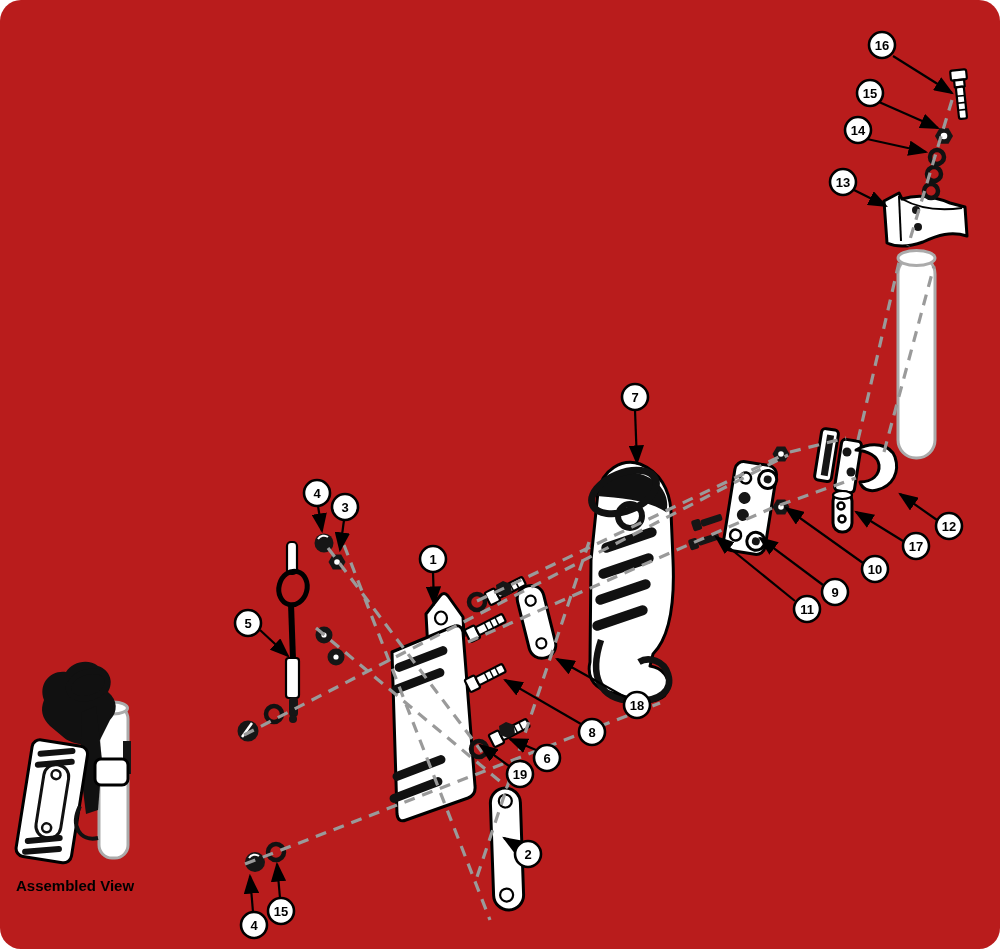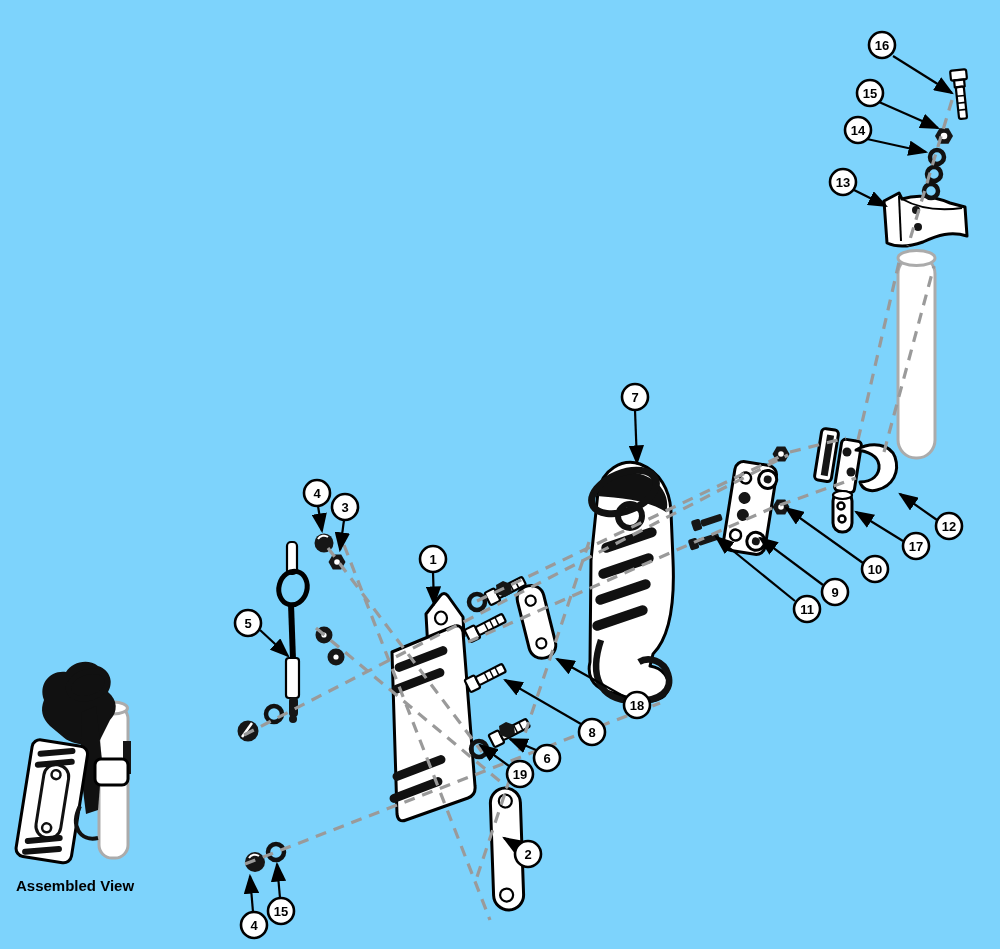--- a/index.html
+++ b/index.html
@@ -1,17 +1,17 @@
 <!DOCTYPE html>
 <html><head>
 <meta charset="utf-8">
 <style>
   html,body{margin:0;padding:0;background:#fff;}
-  #stage{position:relative;width:1000px;height:949px;background:#7dd3fc;overflow:hidden;
-         font-family:"Liberation Sans",sans-serif;}
+  #stage{position:relative;width:1000px;height:949px;background:#b91c1c;overflow:hidden;
+         font-family:"Liberation Sans",sans-serif;border-radius:21px;}
   svg{display:block;}
   .part{fill:#ffffff;stroke:#000000;stroke-width:3;stroke-linejoin:round;}
   .thin{stroke-width:2.2;}
   .dark{fill:#161616;stroke:none;}
   .ring{fill:none;stroke:#111111;stroke-width:4.5;}
   .axis line{stroke:#9a9a9a;stroke-width:3.2;stroke-dasharray:11 8;fill:none;}
   .leader line{stroke:#000000;stroke-width:2.2;marker-end:url(#arw);}
   .balloon circle{fill:#ffffff;stroke:#000000;stroke-width:2.6;}
   .balloon text{font:bold 13px "Liberation Sans",sans-serif;text-anchor:middle;fill:#000;}
   .av-label{font:bold 15px "Liberation Sans",sans-serif;fill:#000;}

